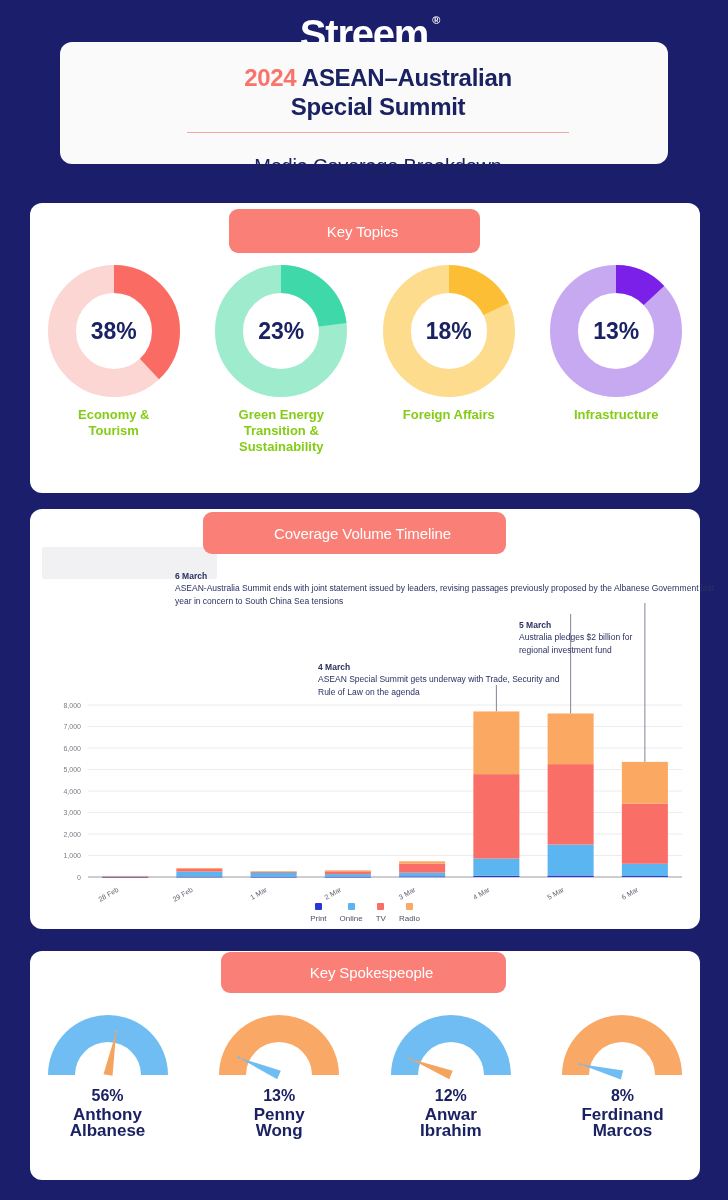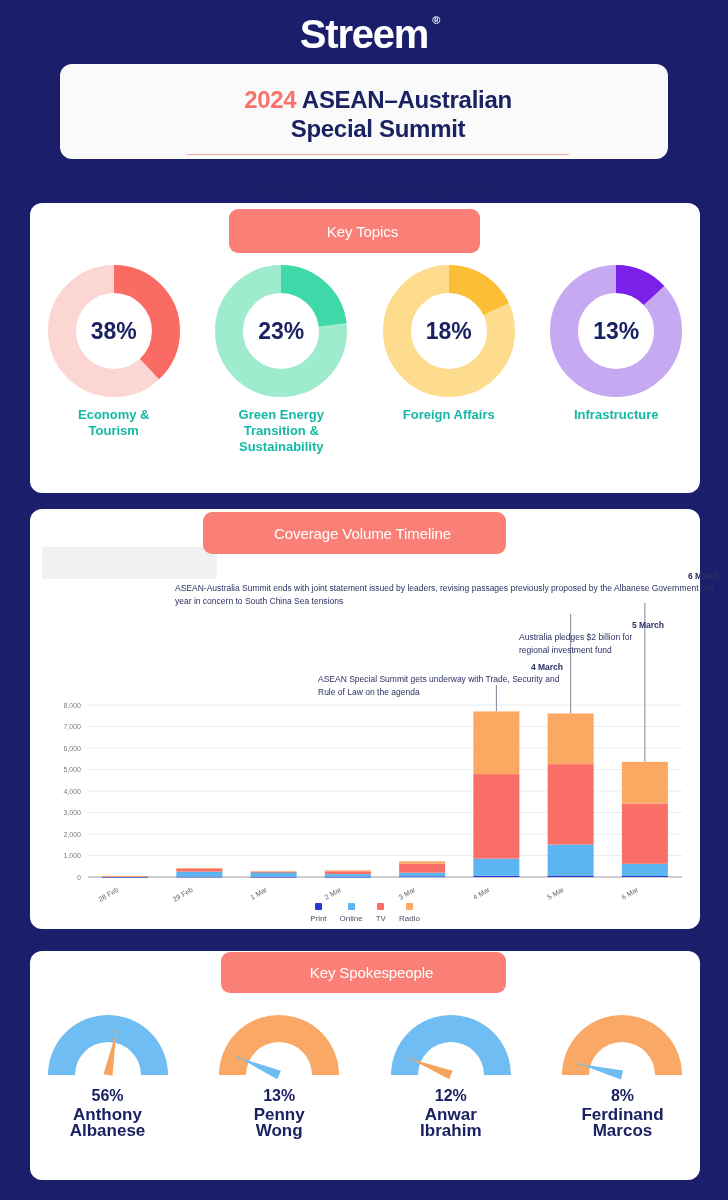--- a/index.html
+++ b/index.html
@@ -30,21 +30,21 @@
 
   
   .card {
     position: absolute;
     background: #FAFAFA;
     border-radius: 12px;
   }
   .card.white { background: #ffffff; }
 
   
-  #title-card { left: 60px; top: 64px; width: 608px; height: 95px; padding-left: 28px; }
+  #title-card { left: 60px; top: 42px; width: 608px; height: 122px; padding-left: 28px; }
   .title-inner { padding-top: 21px; text-align: center; }
   .title-main {
     font-size: 24px; font-weight: bold; color: #1B2262;
     line-height: 29px; letter-spacing: -0.3px;
   }
   .title-year { color: #F9736B; }
   .title-rule {
     width: 382px; height: 1px; background: #F0A9A3;
     margin: 11px auto 0 auto;
   }
@@ -76,34 +76,34 @@
   .donut-cell { width: 160px; text-align: center; }
   .donut { position: relative; width: 132px; height: 132px; margin: 0 auto; }
   .donut svg { display: block; }
   .donut-label {
     position: absolute; left: 0; top: 0; width: 132px; height: 132px;
     display: flex; align-items: center; justify-content: center;
     font-size: 23px; font-weight: bold; color: #1B2262;
   }
   .donut-name {
     margin-top: 10px;
-    font-size: 13px; font-weight: bold; color: #14b8a6;
+    font-size: 13px; font-weight: bold; color: #84cc16;
     line-height: 16px;
   }
 
   
   #timeline-card { left: 30px; top: 509px; width: 670px; height: 420px; }
   #timeline-pill { left: 203px; top: 512px; width: 303px; height: 42px; }
   .chart-area { position: absolute; left: 0; top: 0; width: 670px; height: 420px; }
   .faint-box {
     position: absolute; left: 12px; top: 38px; width: 175px; height: 32px;
     background: #F1F1F3; border-radius: 2px;
   }
   .annot { position: absolute; color: #2B3163; }
-  .annot-date { font-size: 8.5px; font-weight: bold; line-height: 12px; text-align: right; }
+  .annot-date { font-size: 8.5px; font-weight: bold; line-height: 12px; }
   .annot-body { font-size: 8.5px; font-weight: normal; line-height: 13px; }
   .legend {
     position: absolute; left: 0; bottom: 6px; width: 670px;
     display: flex; justify-content: center; gap: 13px;
     font-size: 8px; color: #4C5266;
   }
   .legend-item { display: flex; align-items: center; gap: 4px; flex-direction: column; }
   .legend-swatch { width: 7px; height: 7px; border-radius: 1px; }
 
   

